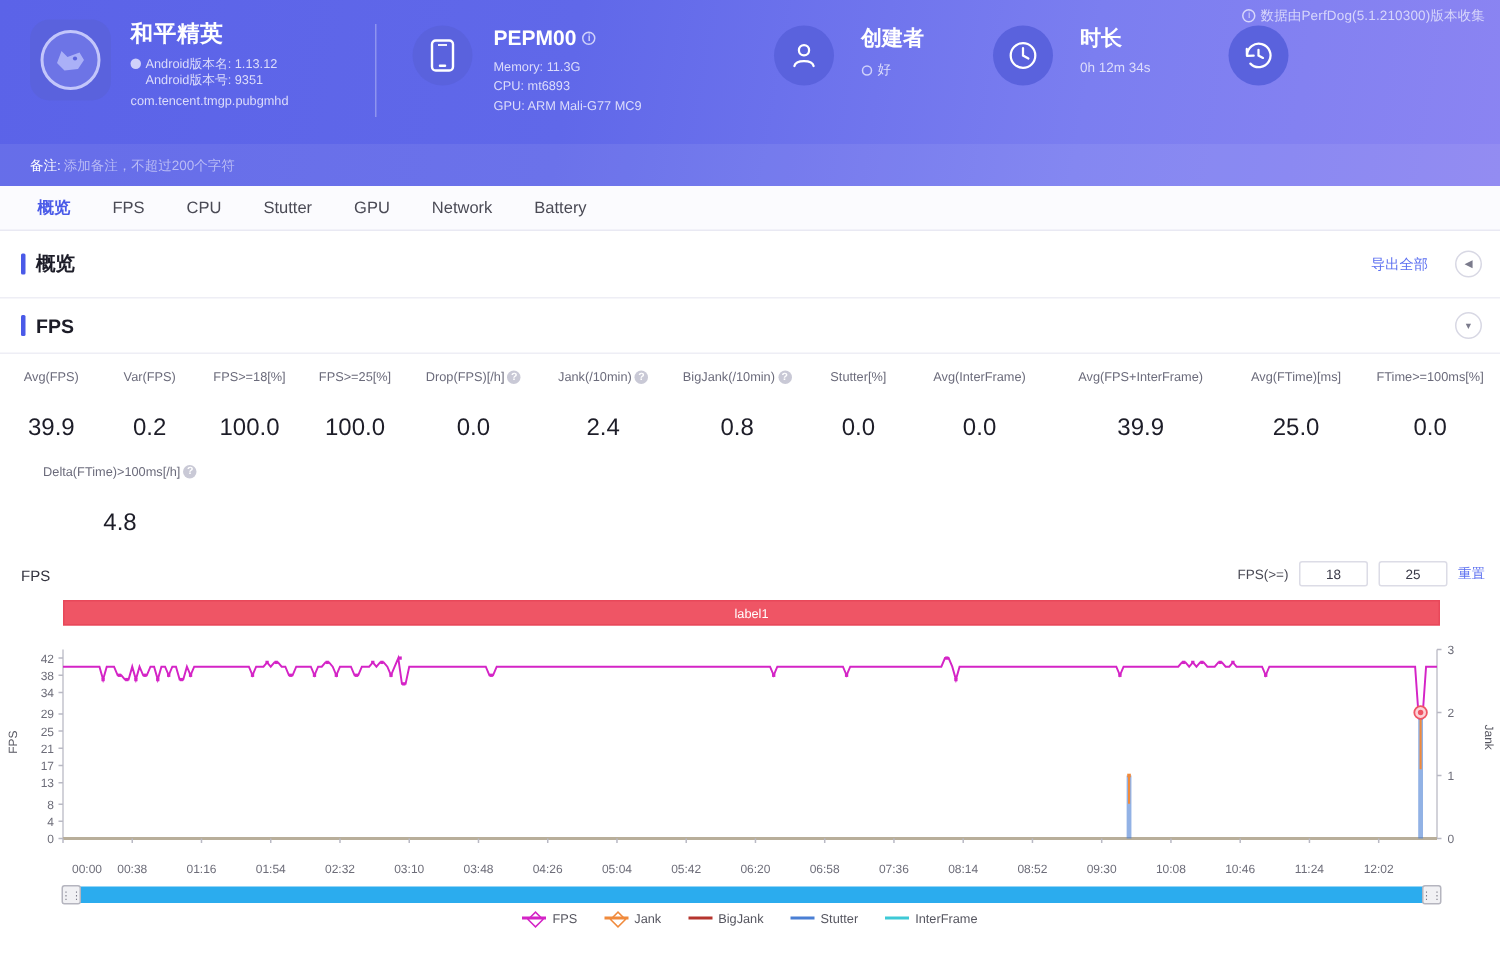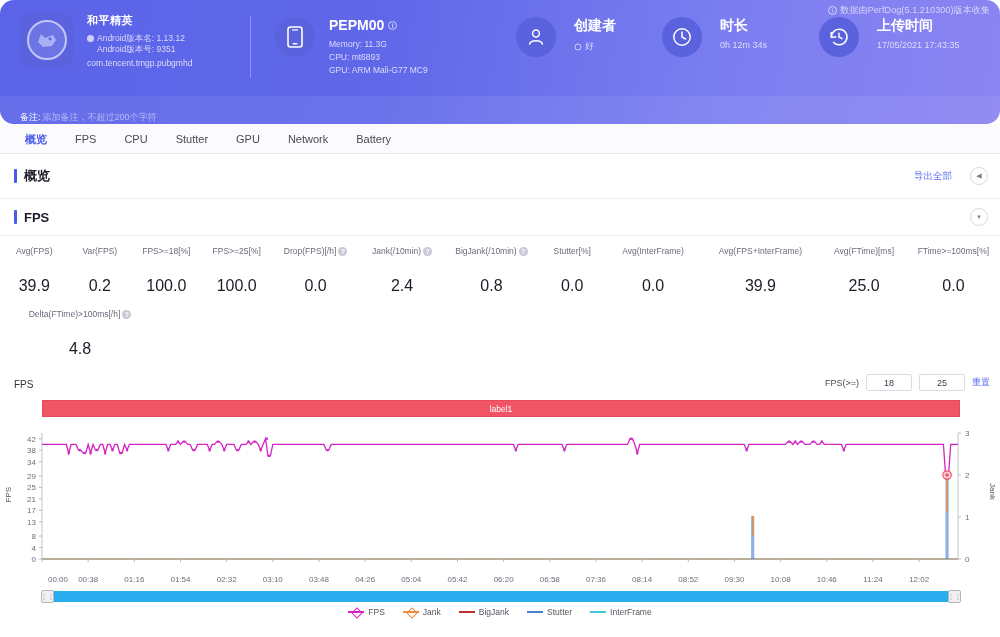--- a/index.html
+++ b/index.html
@@ -8,21 +8,20 @@
     background: #ffffff;
     font-family: "Liberation Sans", "DejaVu Sans", sans-serif;
     overflow: hidden;
   }
   
   .header {
     position: relative;
     width: 1000px; height: 124px;
     background: linear-gradient(100deg, #5b63e8 0%, #6068e9 38%, #7b7ef0 72%, #8b84f2 100%);
     color: #fff;
-    border-radius: 14px;
   }
   .datasource {
     position: absolute; top: 4px; right: 10px;
     font-size: 9px; color: #d7d6fb; letter-spacing: .1px;
     display: flex; align-items: center; gap: 3px;
   }
   .info-circle {
     display: inline-block; width: 9px; height: 9px;
     border: 1px solid #d7d6fb; border-radius: 50%;
     font-size: 7px; line-height: 8px; text-align: center; color: #d7d6fb;
@@ -37,21 +36,21 @@
     display: flex; align-items: center; justify-content: center;
     flex: none;
   }
   .app-icon .ring {
     width: 40px; height: 40px; border-radius: 50%;
     border: 2px solid #c3c6fb;
     background: #6d74e6;
     display: flex; align-items: center; justify-content: center;
     overflow: hidden;
   }
-  .app-title { font-size: 11px; font-weight: bold; letter-spacing: .5px; }
+  .app-title { font-size: 15px; font-weight: bold; letter-spacing: .5px; }
   .app-meta { margin-top: 5px; font-size: 8.5px; color: #dcdcfb; line-height: 11px; }
   .app-meta .row { display: flex; align-items: center; gap: 3px; }
   .android-dot {
     width: 7px; height: 7px; border-radius: 50%;
     background: #cfd1fa; flex: none; position: relative; top: 0px;
   }
   .pkg { margin-top: 3px; font-size: 8.5px; color: #dcdcfb; }
 
   .divider-v {
     width: 1px; height: 62px; margin-top: 16px;
@@ -70,21 +69,21 @@
 
   
   .kv-block { padding: 17px 0 0 0; display: flex; gap: 18px; }
   .kv-label { font-size: 14px; font-weight: bold; }
   .kv-value { margin-top: 5px; font-size: 9px; color: #dcdcfb; display:flex; align-items:center; gap:3px;}
 
   .remark-bar {
     position: absolute; bottom: 0; left: 0;
     width: 1000px; height: 28px;
     background: rgba(255,255,255,0.07);
-    display: flex; align-items: flex-end;
+    display: flex; align-items: center;
     padding-left: 20px; font-size: 9px;
   }
   .remark-key { color: #ffffff; }
   .remark-val { color: #b9bbf5; margin-left: 2px; }
 
   
   .tabbar {
     height: 30px; width: 1000px;
     background: #fbfbfe;
     border-bottom: 1px solid #e9e9f3;
@@ -296,24 +295,20 @@
       </div>
     </div>
 
     <div class="kv-block" style="margin-left:52px">
       <div class="circ">
         <svg width="22" height="22" viewBox="0 0 22 22">
           <path d="M3.4 11 A7.8 7.8 0 1 1 5.6 16.4" fill="none" stroke="#fff" stroke-width="1.5" stroke-linecap="round"></path>
           <path d="M3.2 6.6 L3.3 11.2 L7.8 11.1" fill="none" stroke="#fff" stroke-width="1.5" stroke-linecap="round" stroke-linejoin="round"></path>
           <path d="M11 7.2 L11 11 L14 12.6" fill="none" stroke="#fff" stroke-width="1.5" stroke-linecap="round"></path>
         </svg>
-      </div>
-      <div>
-        <div class="kv-label">上传时间</div>
-        <div class="kv-value">17/05/2021 17:43:35</div>
       </div>
     </div>
   </div>
 
   <div class="remark-bar">
     <span class="remark-key">备注:</span>
     <span class="remark-val">添加备注，不超过200个字符</span>
   </div>
 </div>
 

